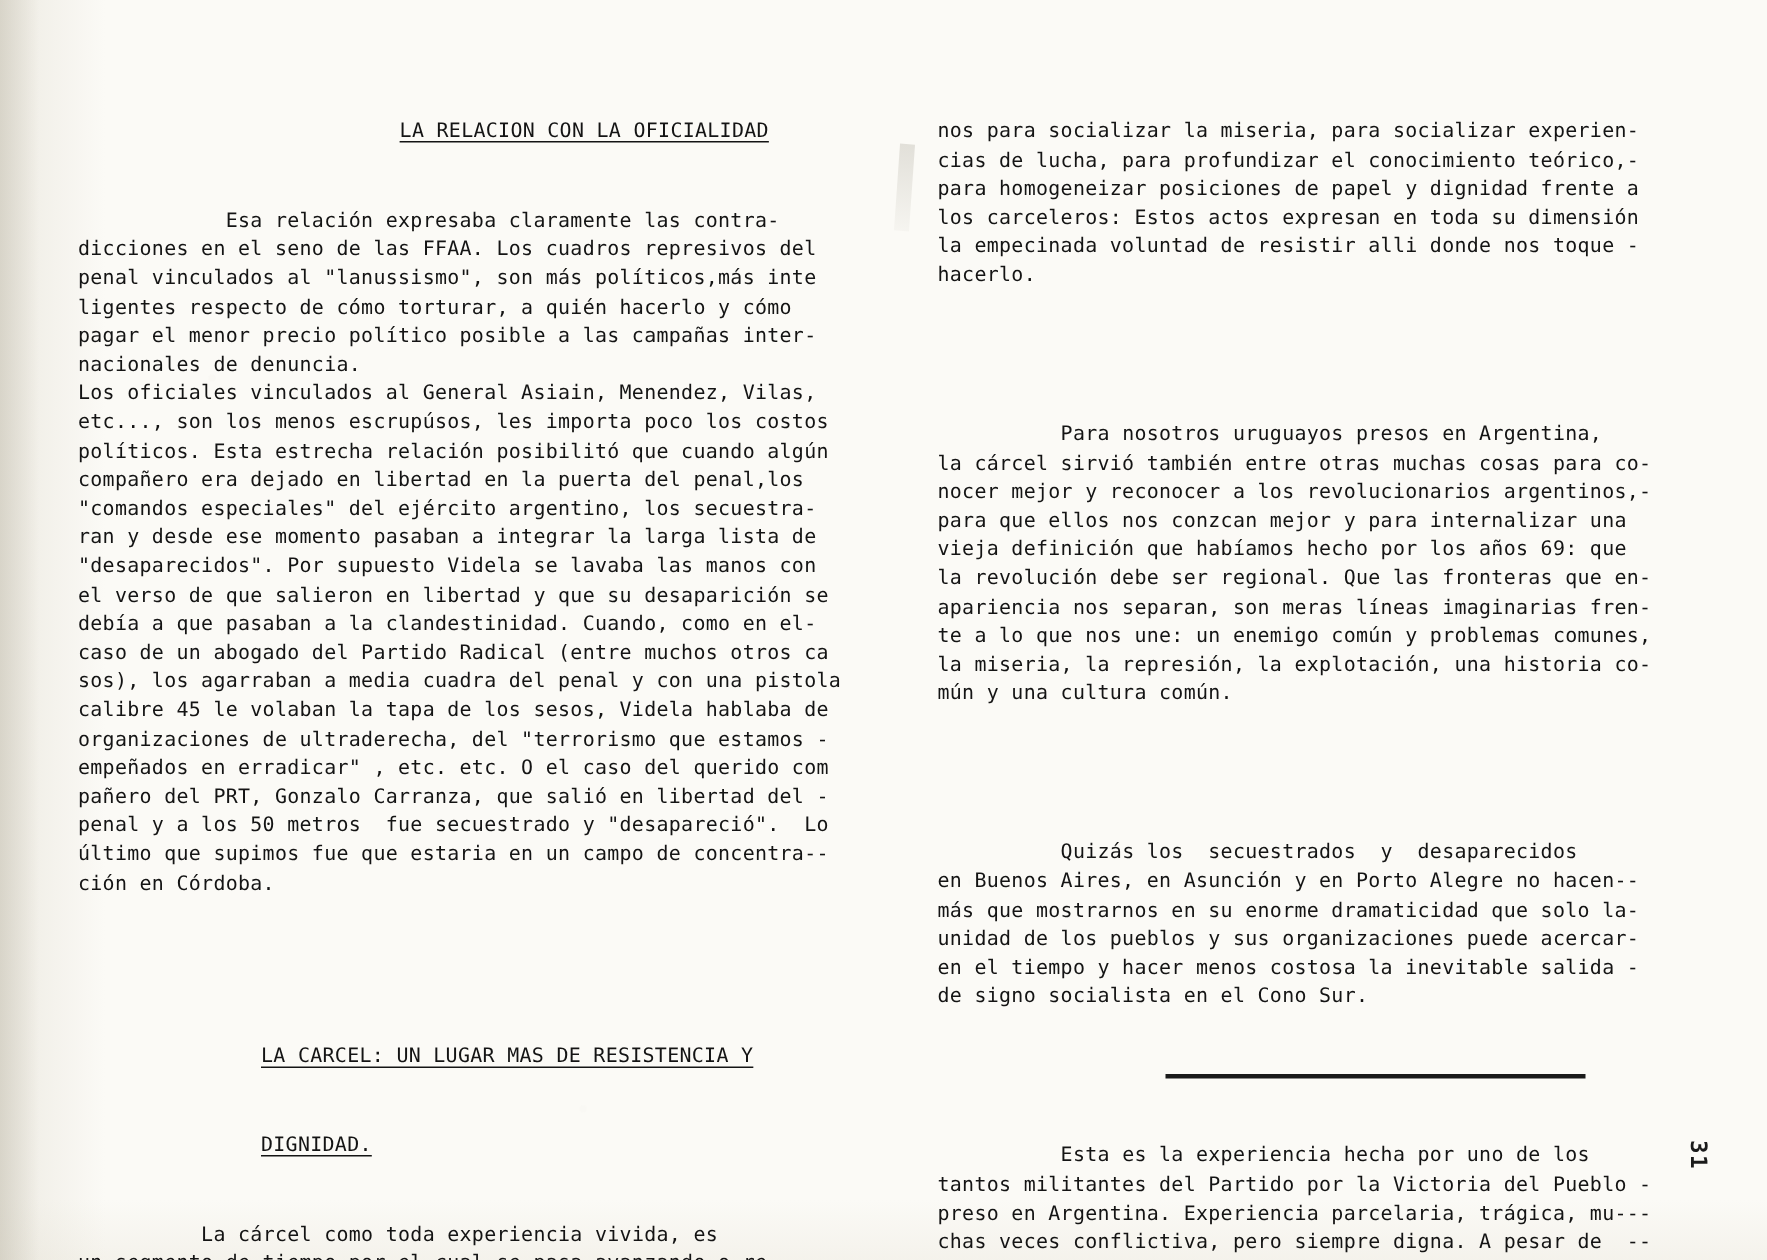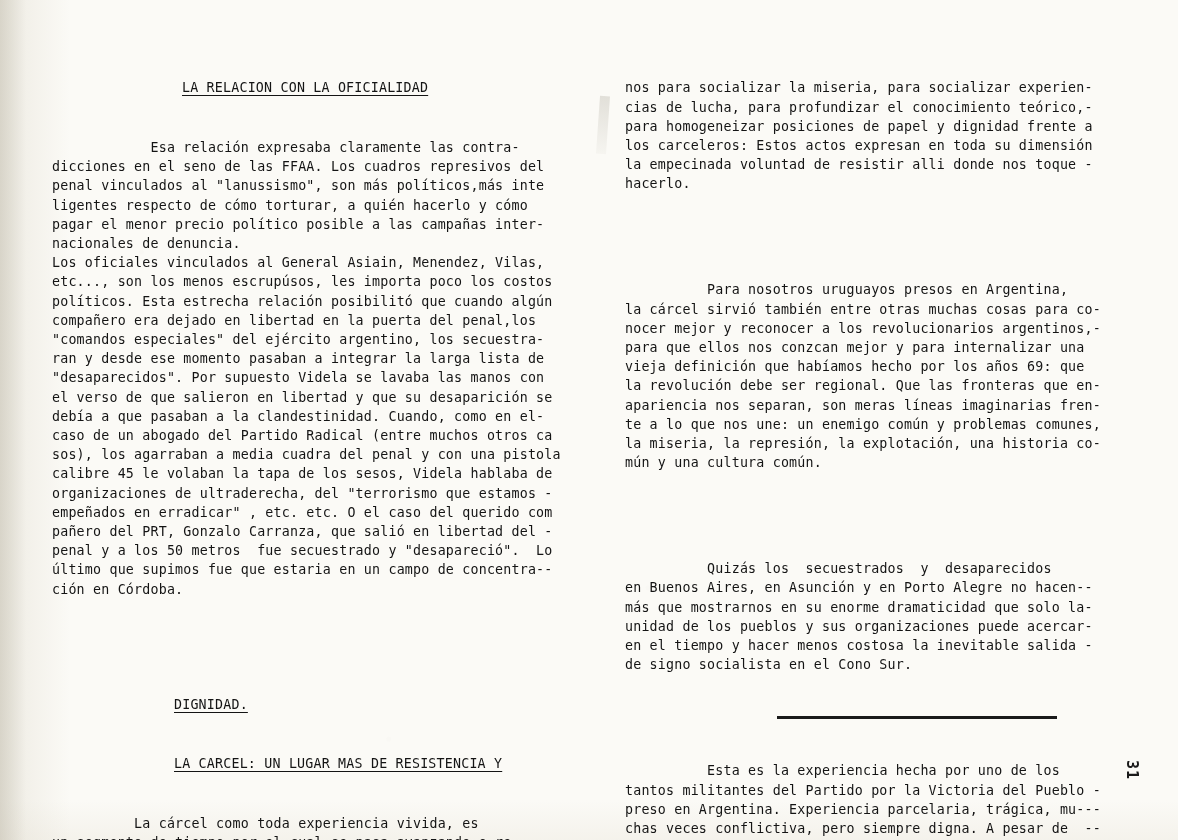--- a/index.html
+++ b/index.html
@@ -46,21 +46,21 @@
   .col-left  { left: 52px;  width: 545px; }
   .col-right { left: 625px; width: 520px; }
 
   .heading {
     text-decoration: underline;
     text-underline-offset: 3px;
     margin: 0 0 2px 0;
     white-space: pre-wrap;
     font-weight: 400;
   }
-  .h-indent-1 { padding-left: 130px; }
+  .h-indent-1 { padding-left: 130px; text-align: center; }
   .h-indent-2 { padding-left: 122px; }
   .body-text  { margin: 0; white-space: pre-wrap; }
   .gap { height: 19px; }
   .gap-sm { height: 10px; }
   .rule {
     position: absolute;
     left: 777px;
     top: 716px;
     width: 280px;
     height: 3px;
@@ -122,22 +122,22 @@
 caso de un abogado del Partido Radical (entre muchos otros ca
 sos), los agarraban a media cuadra del penal y con una pistola
 calibre 45 le volaban la tapa de los sesos, Videla hablaba de
 organizaciones de ultraderecha, del "terrorismo que estamos -
 empeñados en erradicar" , etc. etc. O el caso del querido com
 pañero del PRT, Gonzalo Carranza, que salió en libertad del -
 penal y a los 50 metros  fue secuestrado y "desapareció".  Lo
 último que supimos fue que estaria en un campo de concentra--
 ción en Córdoba.</div>
     <div class="gap"></div>
+    <div class="heading h-indent-2">LA CARCEL: UN LUGAR MAS DE RESISTENCIA Y</div>
     <div class="heading h-indent-2">DIGNIDAD.</div>
-    <div class="heading h-indent-2">LA CARCEL: UN LUGAR MAS DE RESISTENCIA Y</div>
     <div class="body-text">          La cárcel como toda experiencia vivida, es
 un segmento de tiempo por el cual se pasa avanzando o re-
 trocediendo. Ya no se trata de luchar contra los burgue--
 ses o por el salario o por un plan de estudios, o la lu--
 cha con las armas en la mano. Es otra lucha contra un mis
 mo enemigo, es decir los perros guardianes de la burgue--
 sia y el imperialismo, pero con otras armas. Las únicas -
 que no pueden quitarnos: los valores ideologicos. Y así-
 es posible que aún estando en manos de nuestros enemigos-
 o sea en territorio enemigo, en las peores condiciones, se

